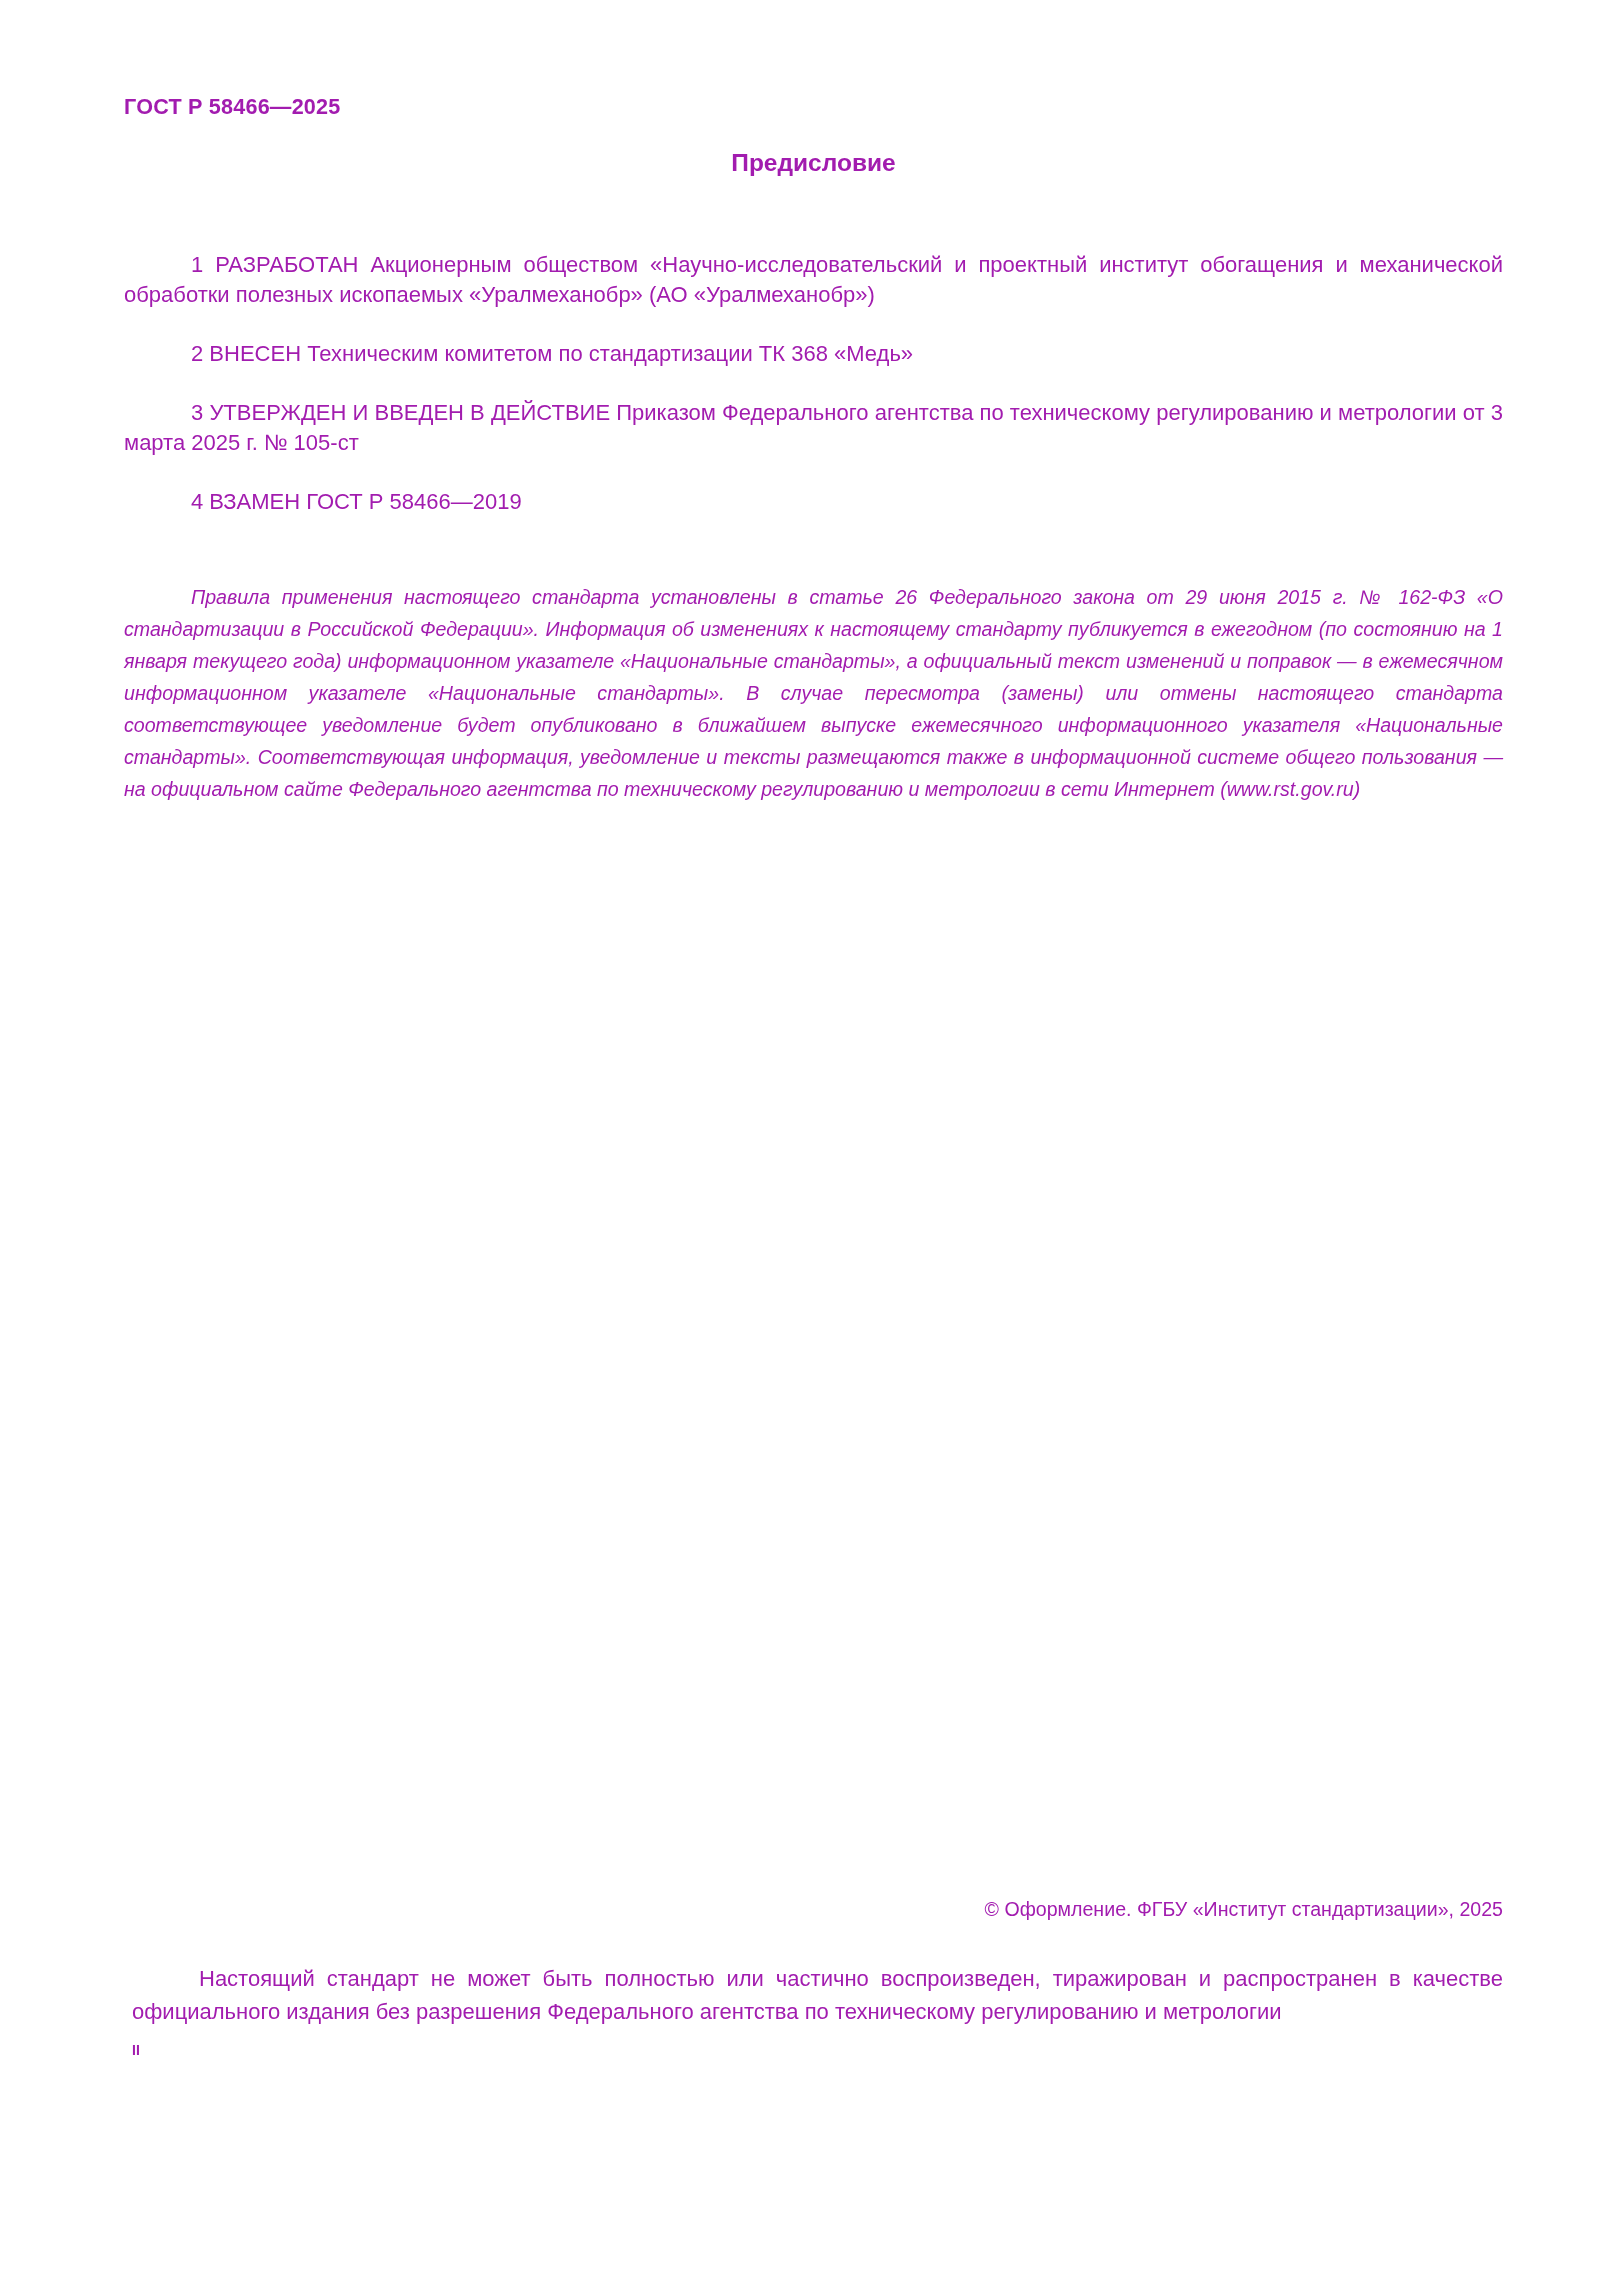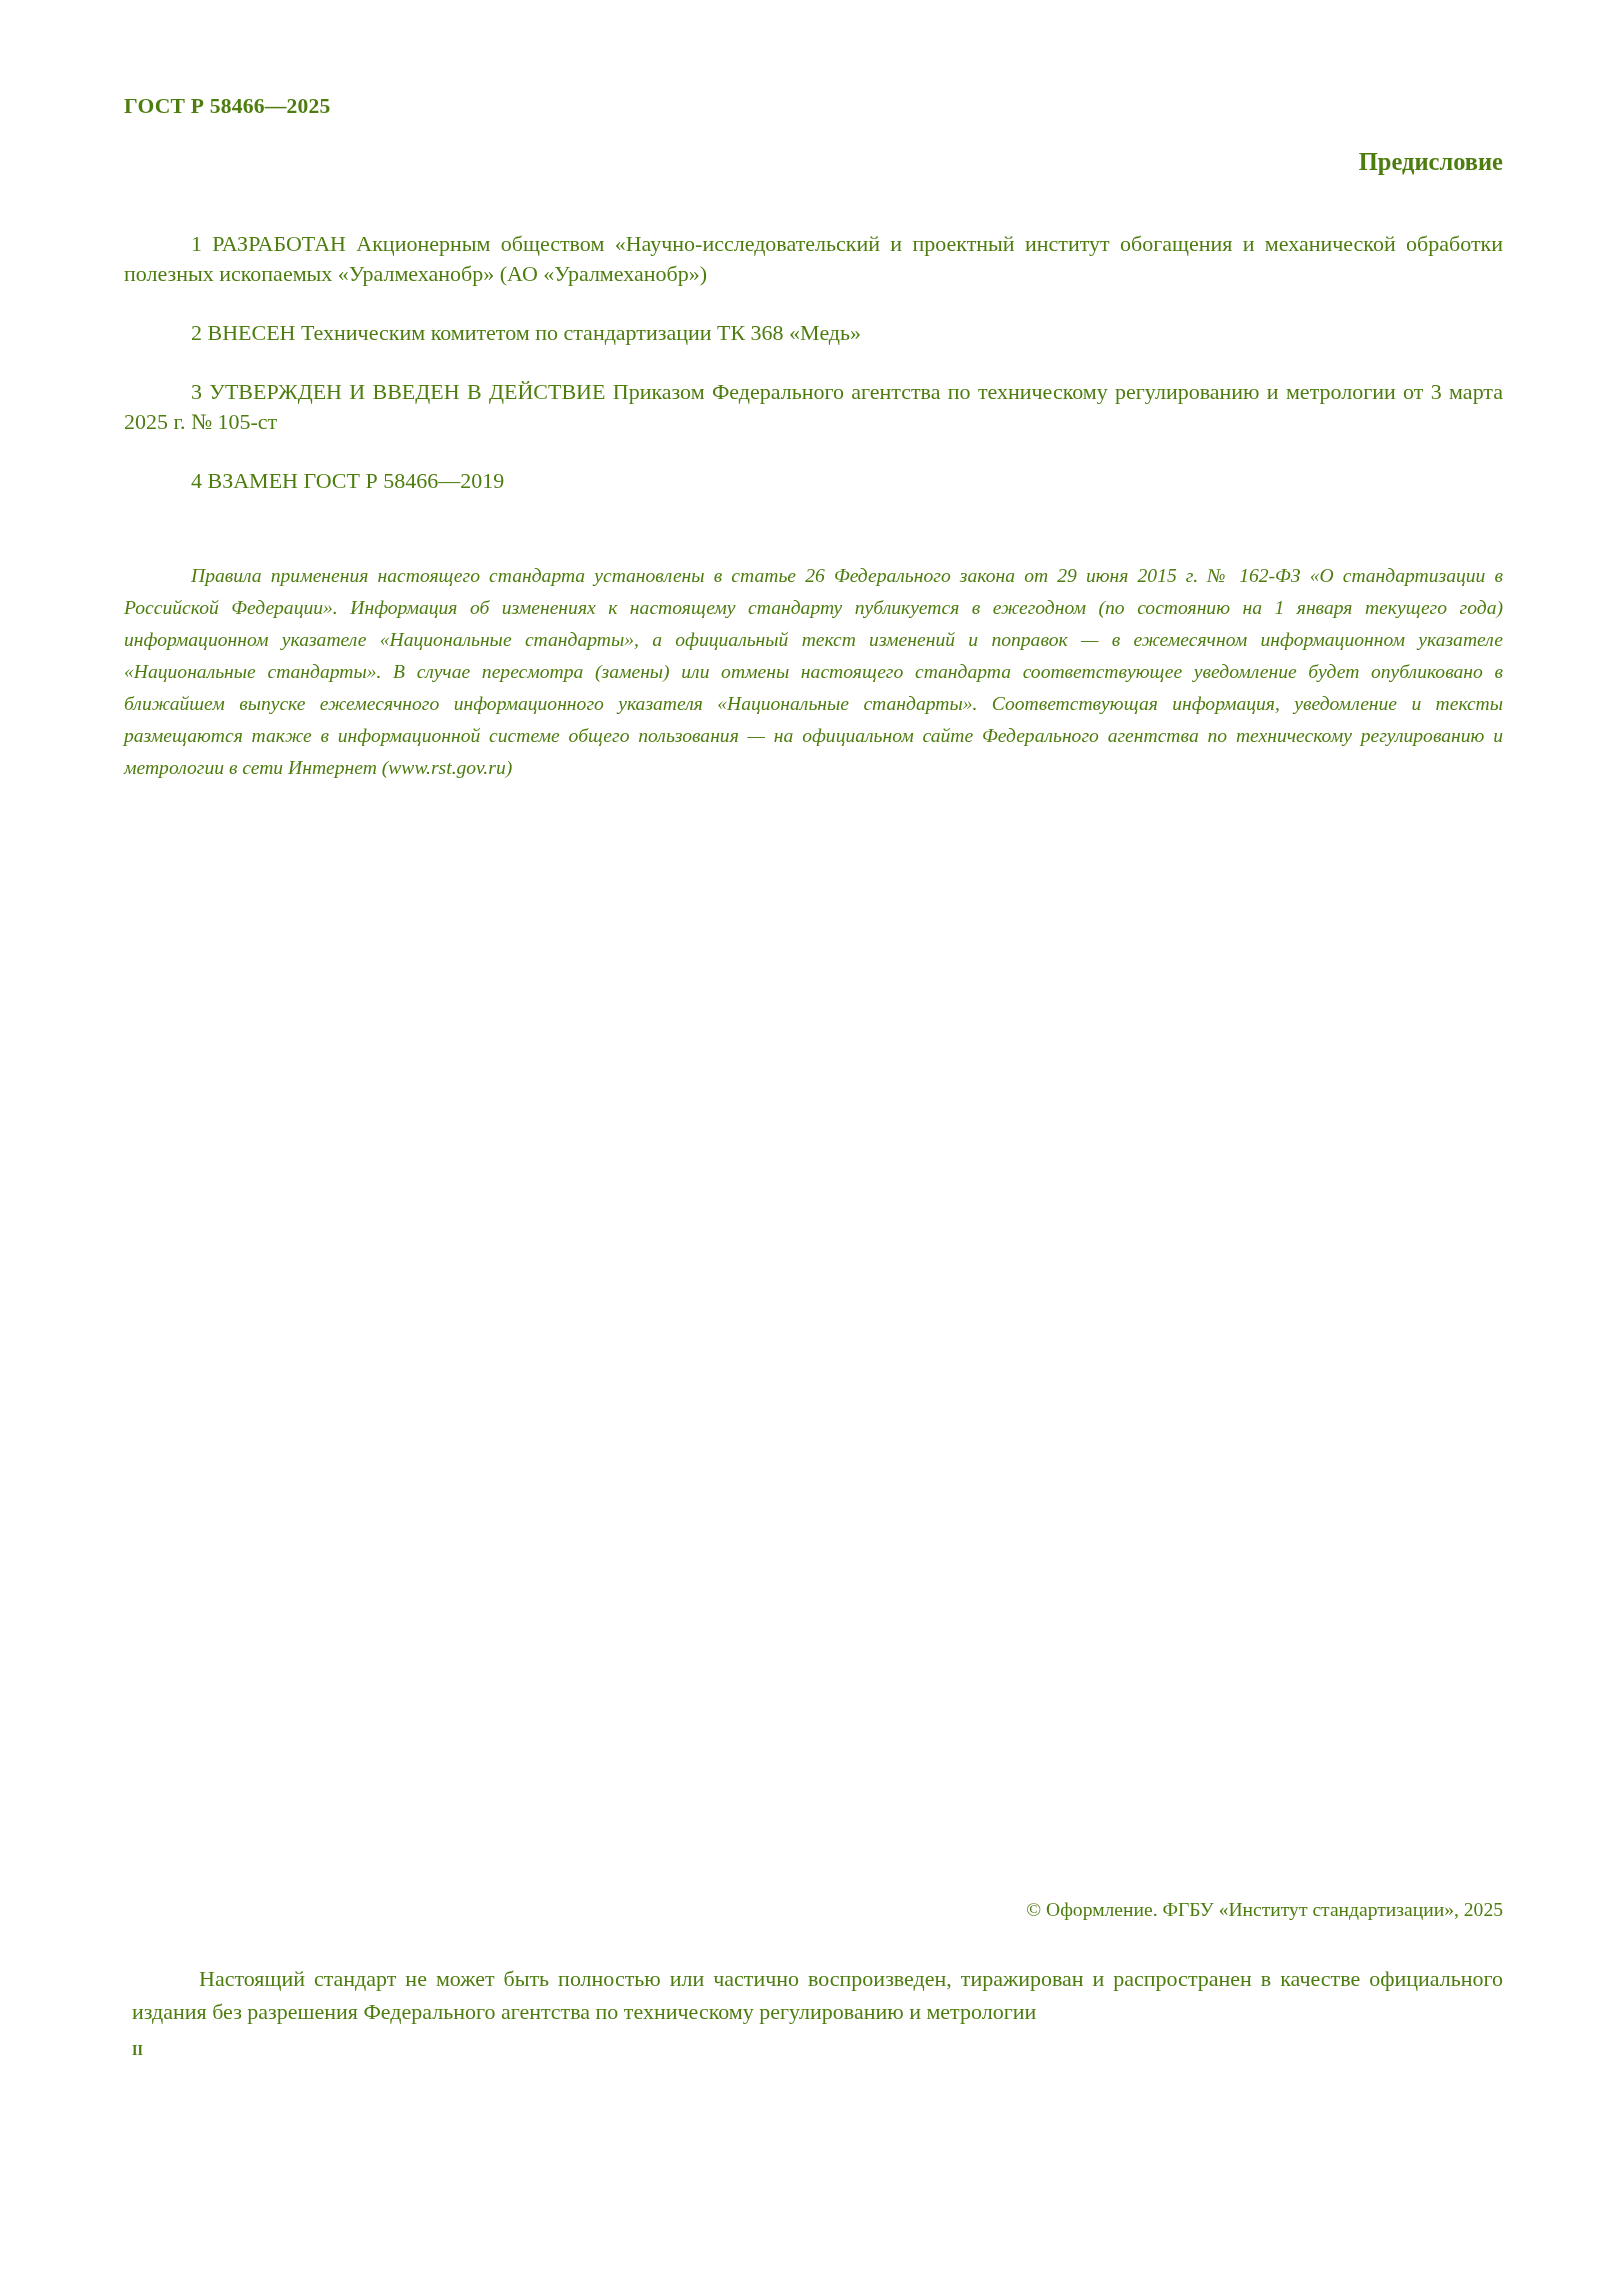--- a/index.html
+++ b/index.html
@@ -5,36 +5,36 @@
   html, body {
     margin: 0;
     padding: 0;
     background: #ffffff;
   }
   .page {
     position: relative;
     width: 1621px;
     height: 2293px;
     background: #ffffff;
-    color: #4d7c0f;
-    font-family: Liberation Serif, serif;
+    color: #a21caf;
+    font-family: Liberation Sans, sans-serif;
     box-sizing: border-box;
     padding: 94px 118px 0 124px;
     overflow: hidden;
   }
   .doc-code {
     font-size: 21.6px;
     font-weight: bold;
     letter-spacing: 0.2px;
   }
   .doc-title {
-    margin: 29px 0 53px 0;
+    margin: 29px 0 73px 0;
     font-size: 24.5px;
     font-weight: bold;
-    text-align: right;
+    text-align: center;
   }
   .para {
     margin: 0 0 29px 0;
     font-size: 22px;
     line-height: 30px;
     text-align: justify;
     text-indent: 67px;
   }
   .legal {
     margin: 64px 0 0 0;

